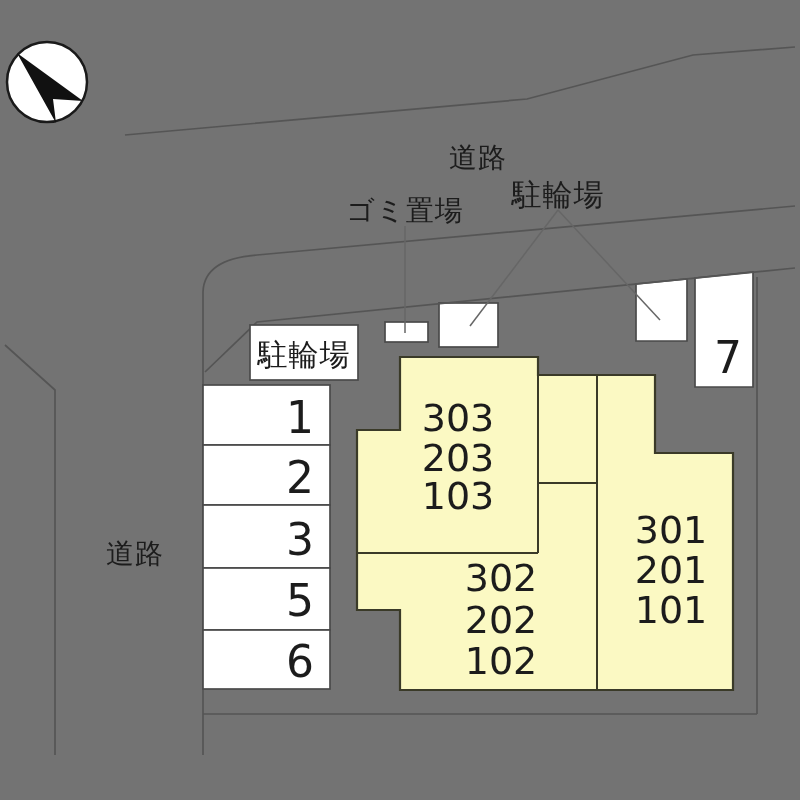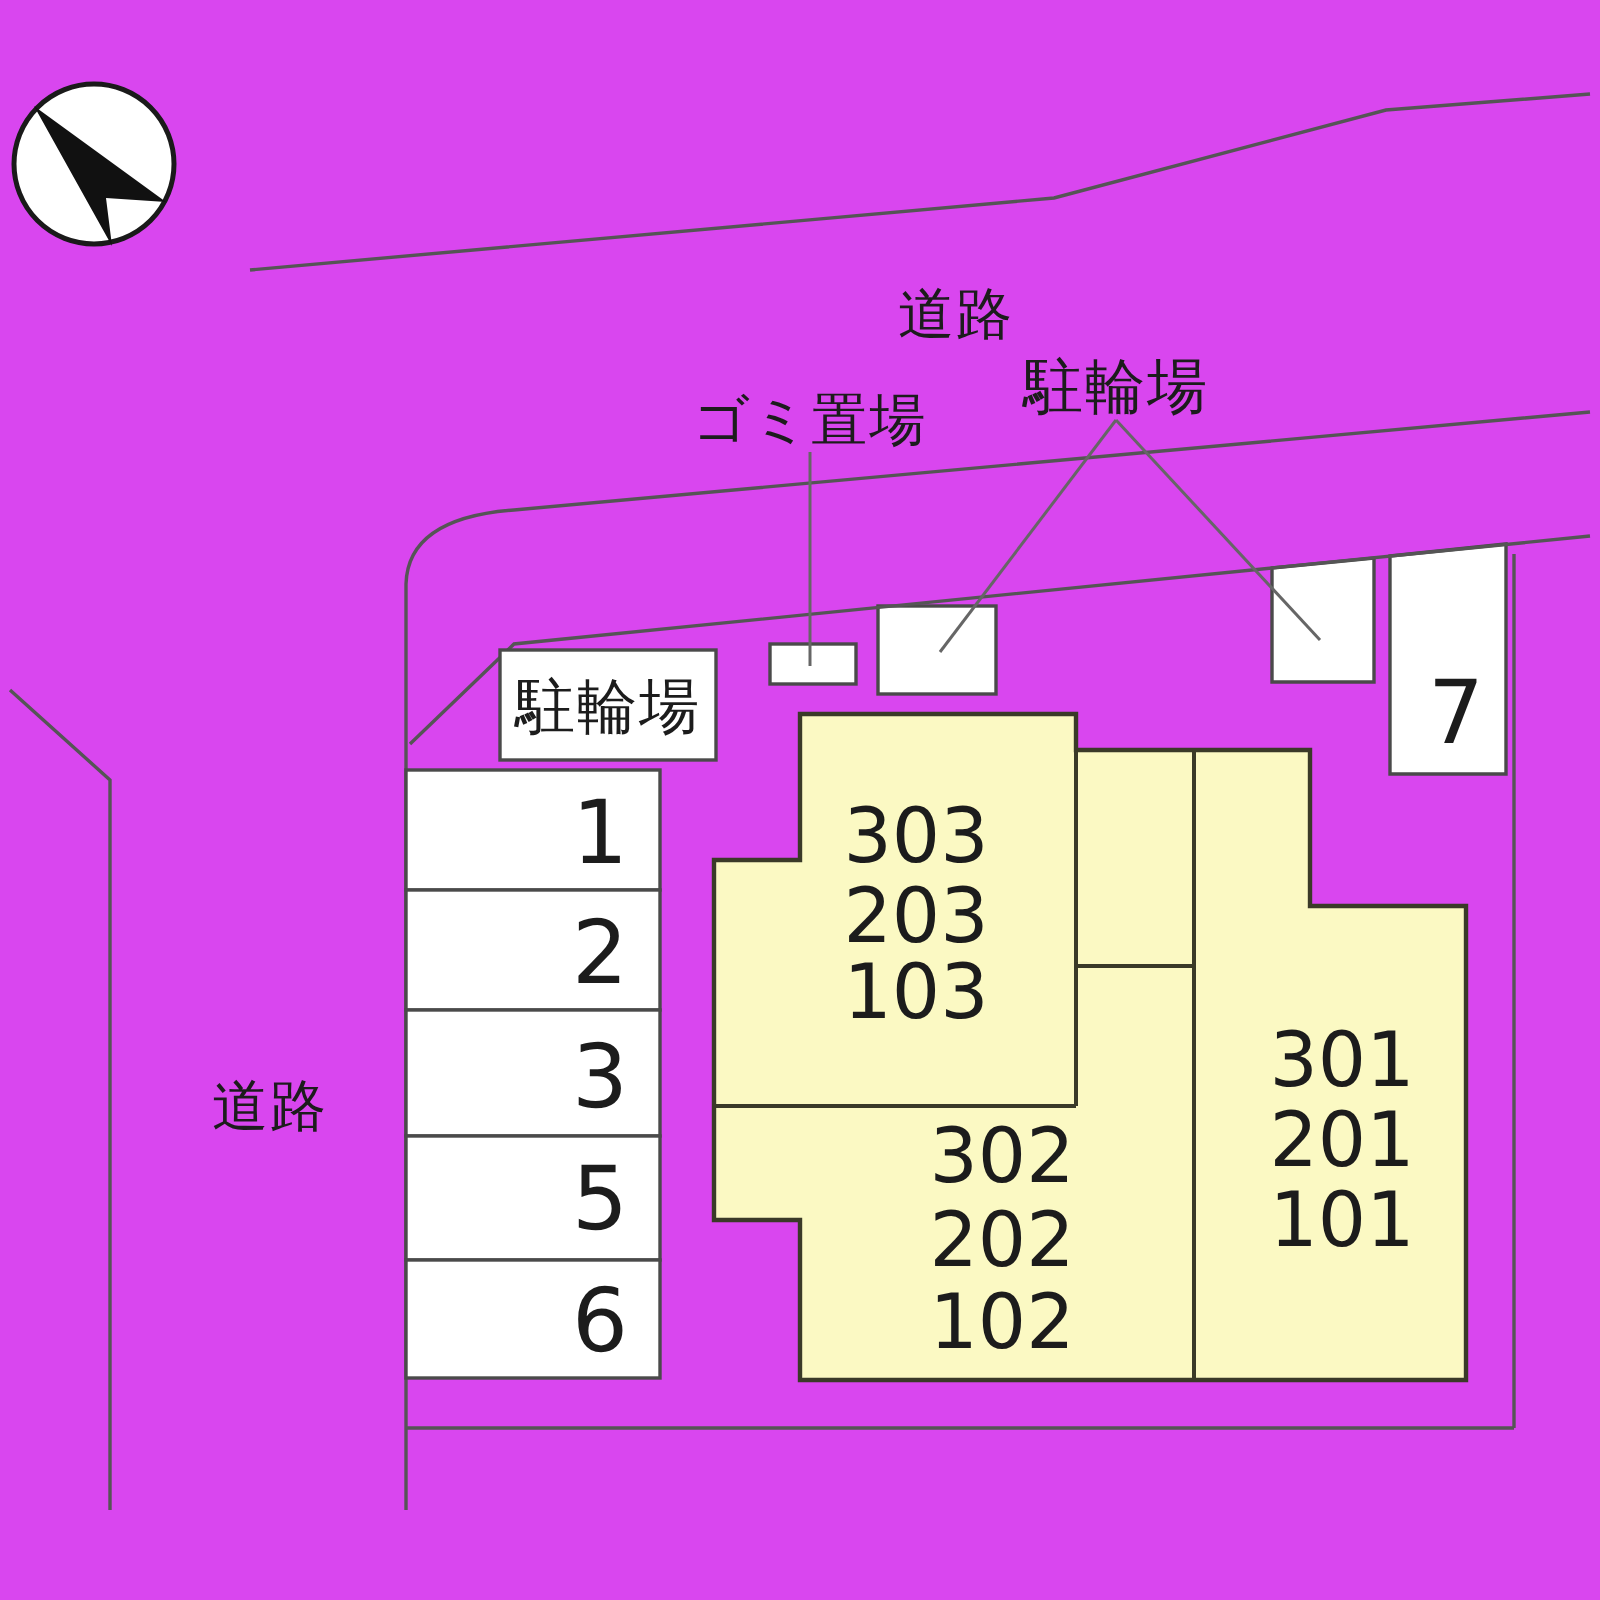--- a/index.html
+++ b/index.html
@@ -1,16 +1,16 @@
 <!DOCTYPE html>
 <html><head>
 <meta charset="utf-8">
 <style>
   html,body{margin:0;padding:0;background:#ffffff;}
-  .plan-wrap{width:800px;height:800px;background:#d946ef;position:relative;}
+  .plan-wrap{width:800px;height:800px;background:#737373;position:relative;}
   svg{display:block;}
   text{font-family:"DejaVu Sans","Liberation Sans",sans-serif;fill:#1c1c1c;}
   .kanji{font-size:28px;letter-spacing:1px;}
   .kanji-lg{font-size:30px;letter-spacing:1px;}
   .stall-num{font-size:44px;}
   .unit-num{font-size:38px;}
   .thinline{stroke:#555555;stroke-width:1.7;fill:none;}
   .boxline{stroke:#4a4a4a;stroke-width:1.7;fill:#ffffff;}
   .leader{stroke:#666666;stroke-width:1.5;fill:none;}
   .bldg{stroke:#3a3a28;stroke-width:2.2;}

